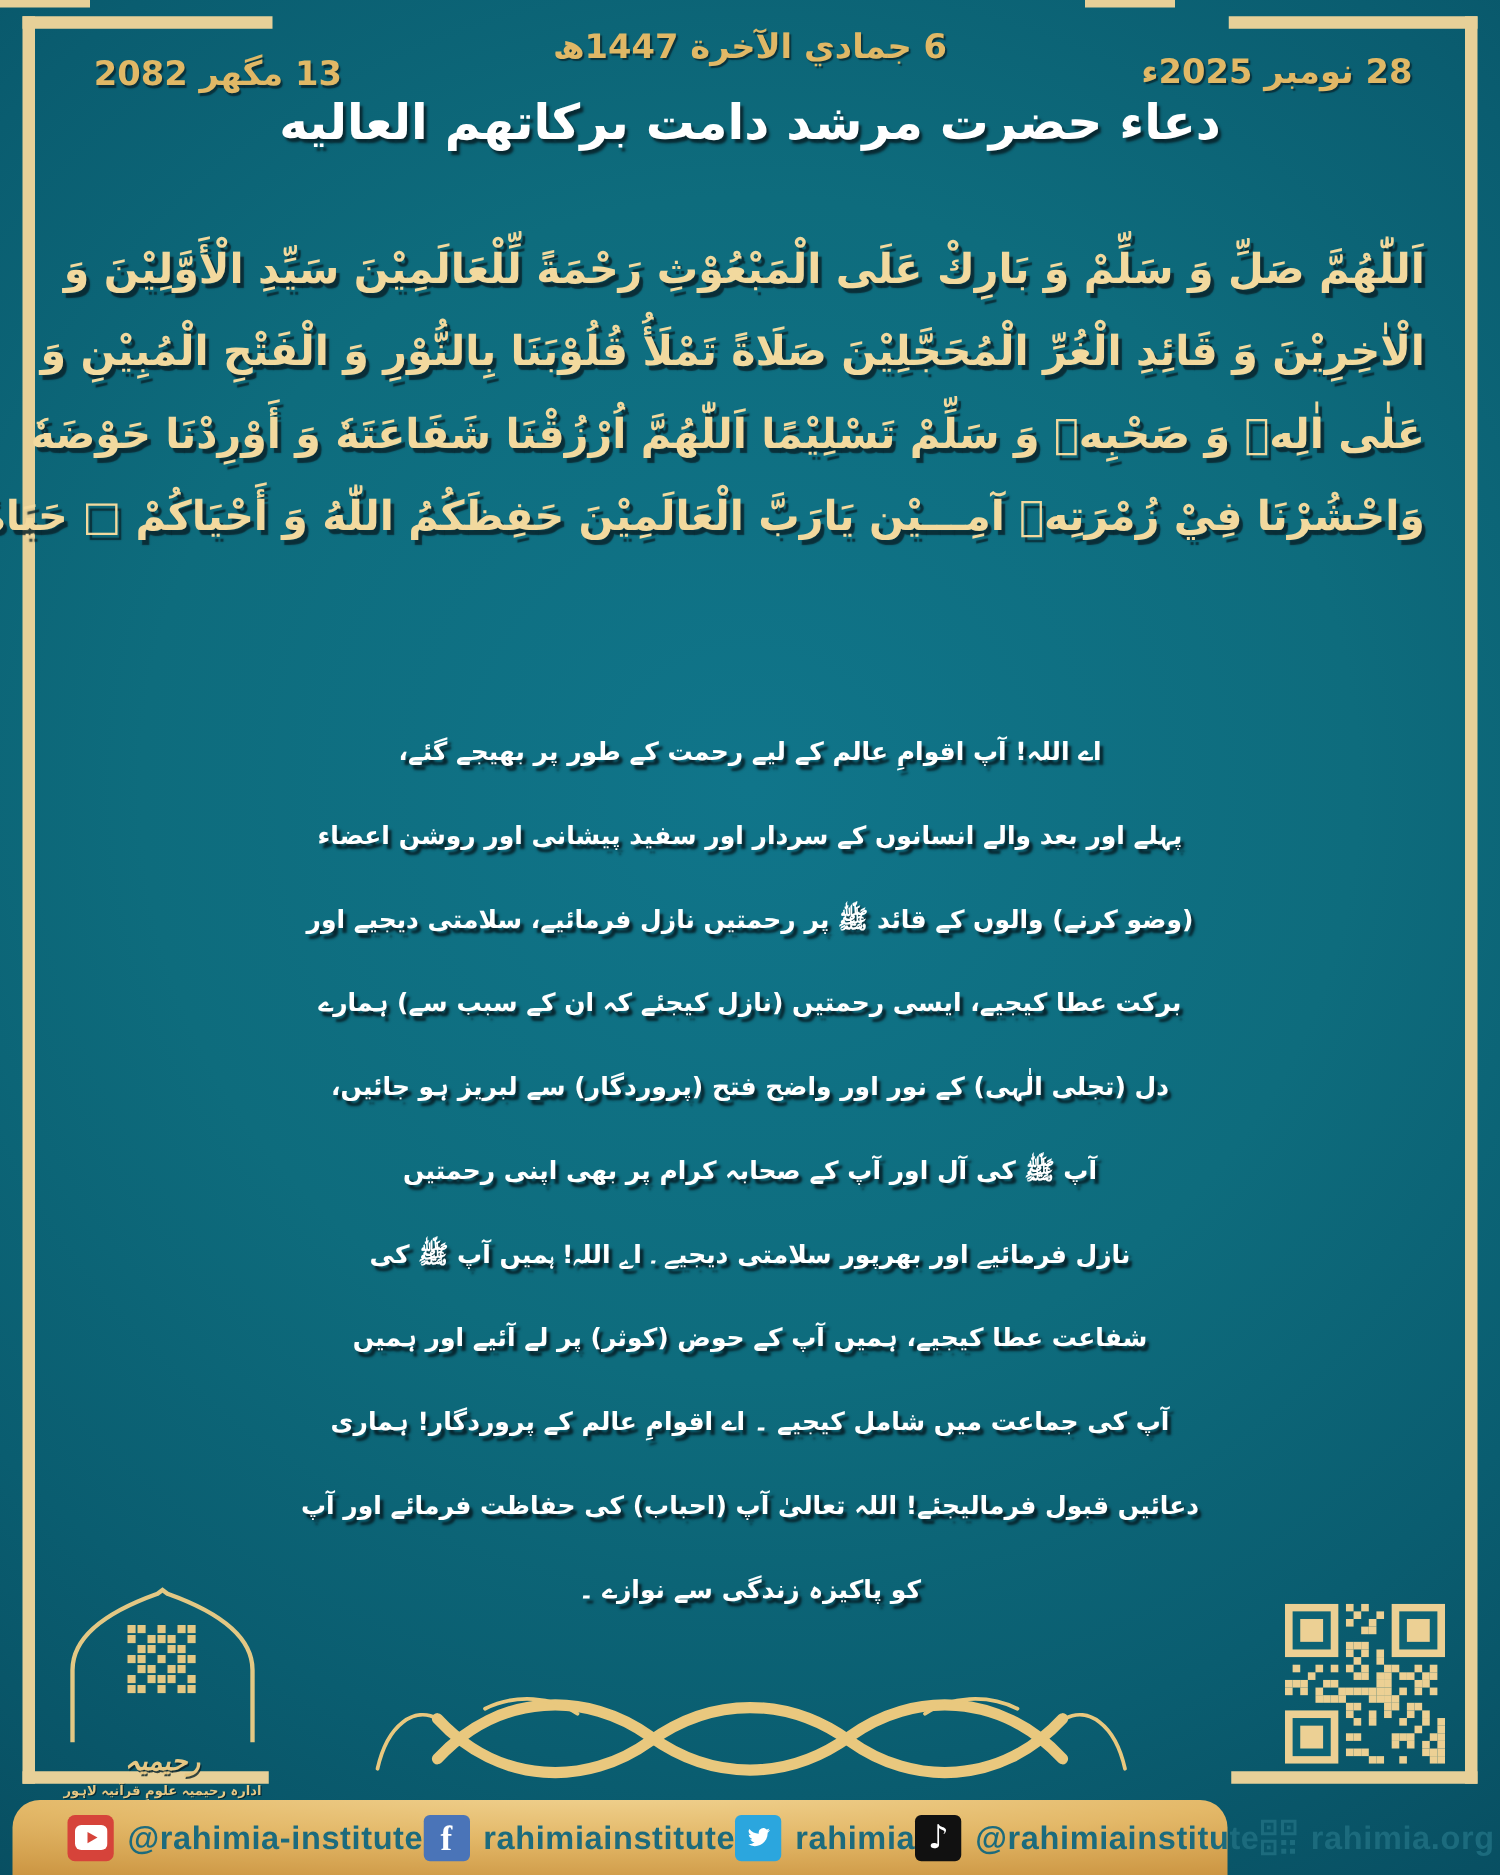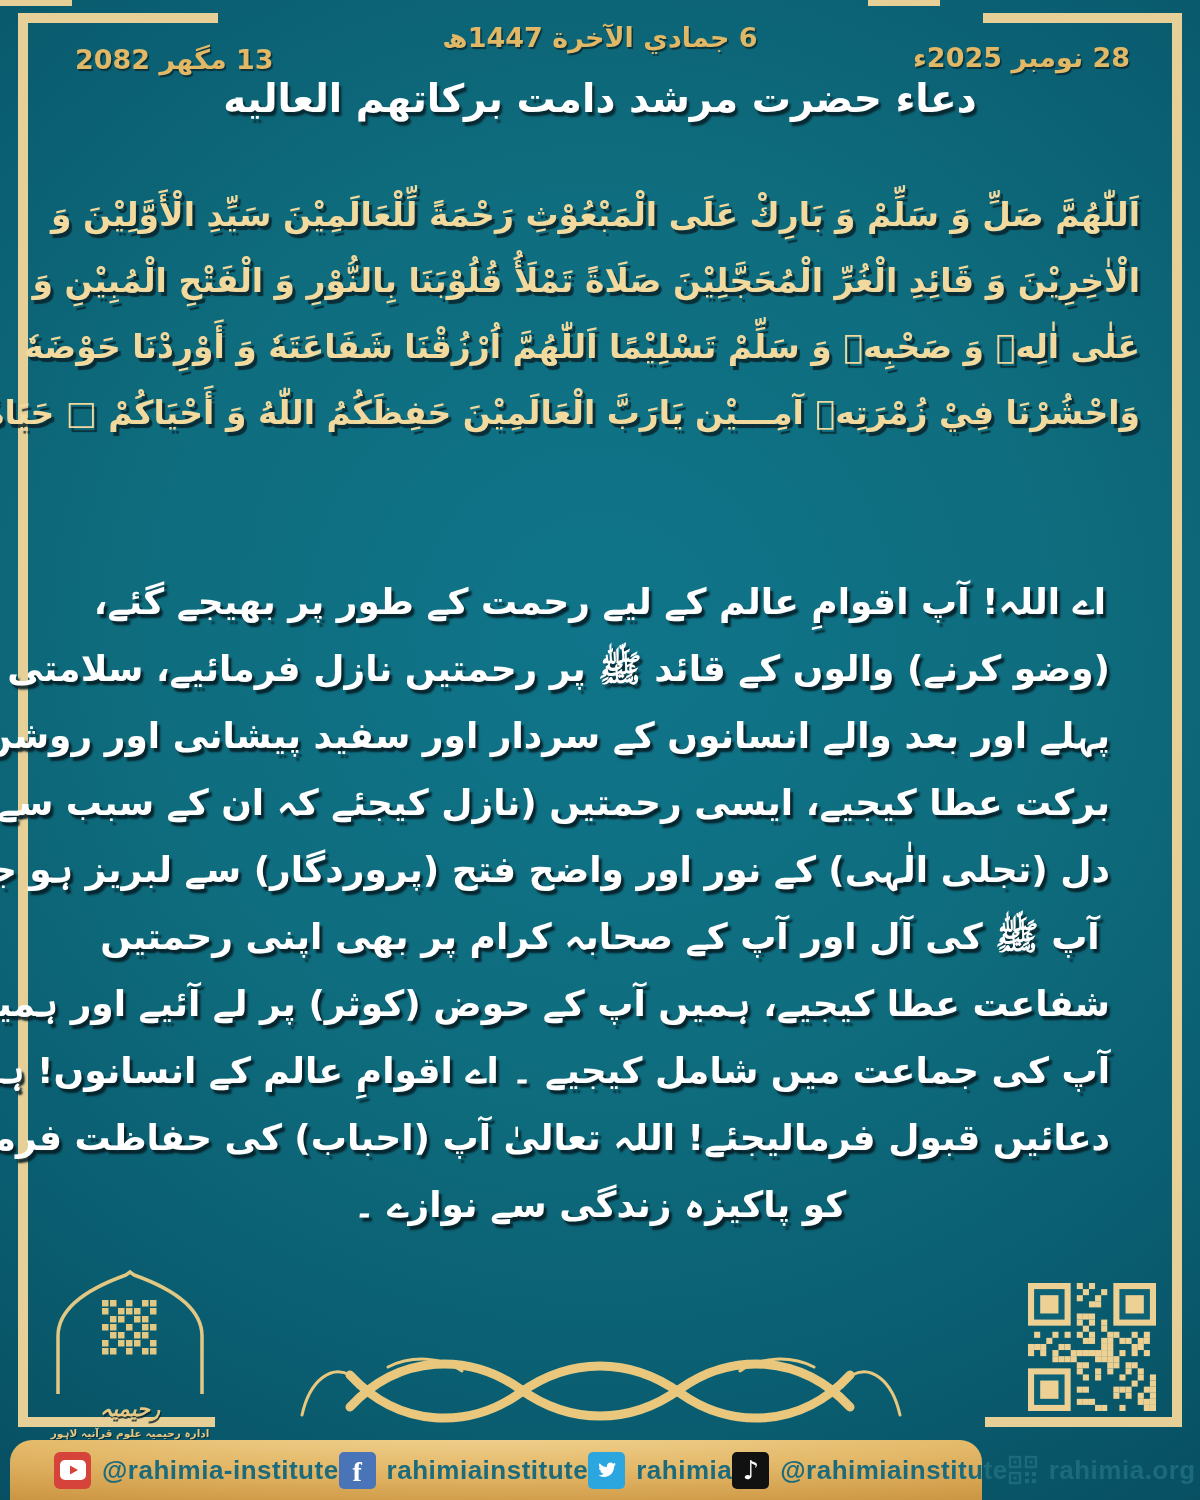--- a/index.html
+++ b/index.html
@@ -50,21 +50,21 @@
     text-shadow:3px 4px 1px rgba(9,35,43,.85);
   }
 
   
   .urdu-block{
     top:568px;left:90px;width:1020px;
     direction:rtl;text-align:center;
   }
   .urdu-line{
     color:#ffffff;
-    font-size:36px;font-weight:bold;
+    font-size:20px;font-weight:bold;
     line-height:67px;
     white-space:nowrap;
     text-shadow:3px 4px 2px rgba(7,30,38,.9);
   }
 
   
   .logo-wrap{left:42px;top:1266px;width:176px;text-align:center;}
   .logo-name{
     color:#e6c784;font-size:21px;font-weight:bold;
     direction:rtl;line-height:34px;
@@ -124,27 +124,28 @@
 
   <div class="abs arabic-block">
     <div class="arabic-line">اَللّٰهُمَّ صَلِّ وَ سَلِّمْ وَ بَارِكْ عَلَى الْمَبْعُوْثِ رَحْمَةً لِّلْعَالَمِيْنَ سَيِّدِ الْأَوَّلِيْنَ وَ</div>
     <div class="arabic-line">الْاٰخِرِيْنَ وَ قَائِدِ الْغُرِّ الْمُحَجَّلِيْنَ صَلَاةً تَمْلَأُ قُلُوْبَنَا بِالنُّوْرِ وَ الْفَتْحِ الْمُبِيْنِ وَ</div>
     <div class="arabic-line">عَلٰى اٰلِهٖ وَ صَحْبِهٖ وَ سَلِّمْ تَسْلِيْمًا اَللّٰهُمَّ اُرْزُقْنَا شَفَاعَتَهٗ وَ أَوْرِدْنَا حَوْضَهٗ</div>
     <div class="arabic-line">وَاحْشُرْنَا فِيْ زُمْرَتِهٖ آمِـــيْن يَارَبَّ الْعَالَمِيْنَ حَفِظَكُمُ اللّٰهُ وَ أَحْيَاكُمْ □ حَيَاةً طَيِّبَةً</div>
   </div>
 
   <div class="abs urdu-block">
     <div class="urdu-line">اے اللہ! آپ اقوامِ عالم کے لیے رحمت کے طور پر بھیجے گئے،</div>
+    <div class="urdu-line">پہلے اور بعد والے انسانوں کے سردار اور سفید پیشانی اور روشن اعضاء</div>
     <div class="urdu-line">(وضو کرنے) والوں کے قائد ﷺ پر رحمتیں نازل فرمائیے، سلامتی دیجیے اور</div>
-    <div class="urdu-line">پہلے اور بعد والے انسانوں کے سردار اور سفید پیشانی اور روشن اعضاء</div>
     <div class="urdu-line">برکت عطا کیجیے، ایسی رحمتیں (نازل کیجئے کہ ان کے سبب سے) ہمارے</div>
     <div class="urdu-line">دل (تجلی الٰہی) کے نور اور واضح فتح (پروردگار) سے لبریز ہو جائیں،</div>
     <div class="urdu-line">آپ ﷺ کی آل اور آپ کے صحابہ کرام پر بھی اپنی رحمتیں</div>
+    <div class="urdu-line">نازل فرمائیے اور بھرپور سلامتی دیجیے ۔ اے اللہ! ہمیں آپ ﷺ کی</div>
     <div class="urdu-line">شفاعت عطا کیجیے، ہمیں آپ کے حوض (کوثر) پر لے آئیے اور ہمیں</div>
-    <div class="urdu-line">آپ کی جماعت میں شامل کیجیے ۔ اے اقوامِ عالم کے انسانوں! ہماری</div>
+    <div class="urdu-line">آپ کی جماعت میں شامل کیجیے ۔ اے اقوامِ عالم کے پروردگار! ہماری</div>
     <div class="urdu-line">دعائیں قبول فرمالیجئے! اللہ تعالیٰ آپ (احباب) کی حفاظت فرمائے اور آپ</div>
     <div class="urdu-line">کو پاکیزہ زندگی سے نوازے ۔</div>
   </div>
 
   <div class="abs logo-wrap">
     <svg width="176" height="128" viewBox="0 0 176 128">
       <path d="M16 128 V70 C16 44 42 24 84 9 L88 6 L92 9 C134 24 160 44 160 70 V128" fill="none" stroke="#e3c884" stroke-width="3.5"></path>
       <g id="kufic-grid" fill="#e3c884">
           <rect x="60" y="34" width="6.5" height="6.5"></rect>
           <rect x="68" y="34" width="6.5" height="6.5"></rect>

